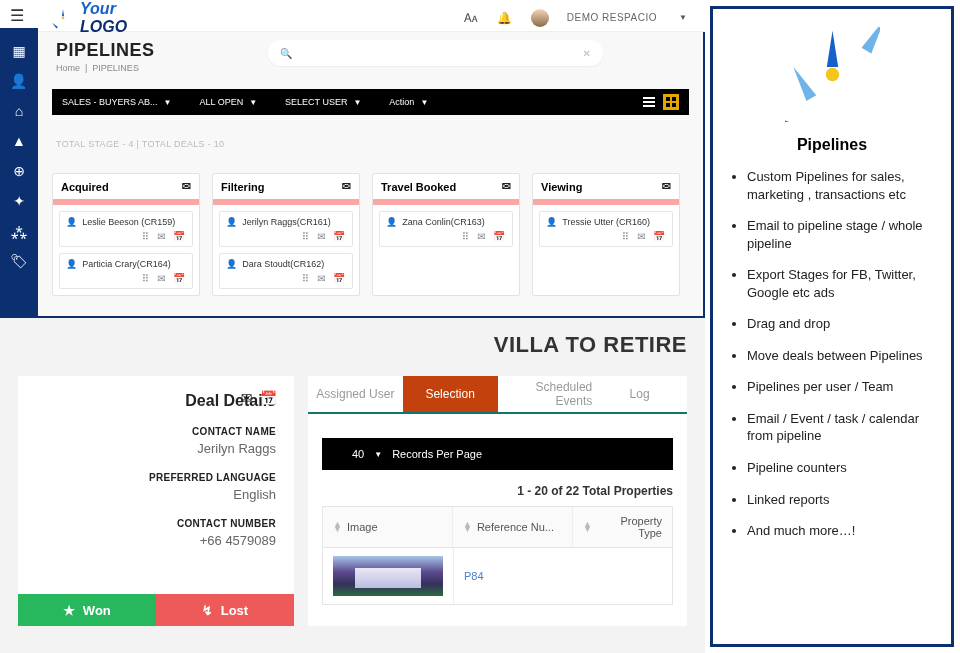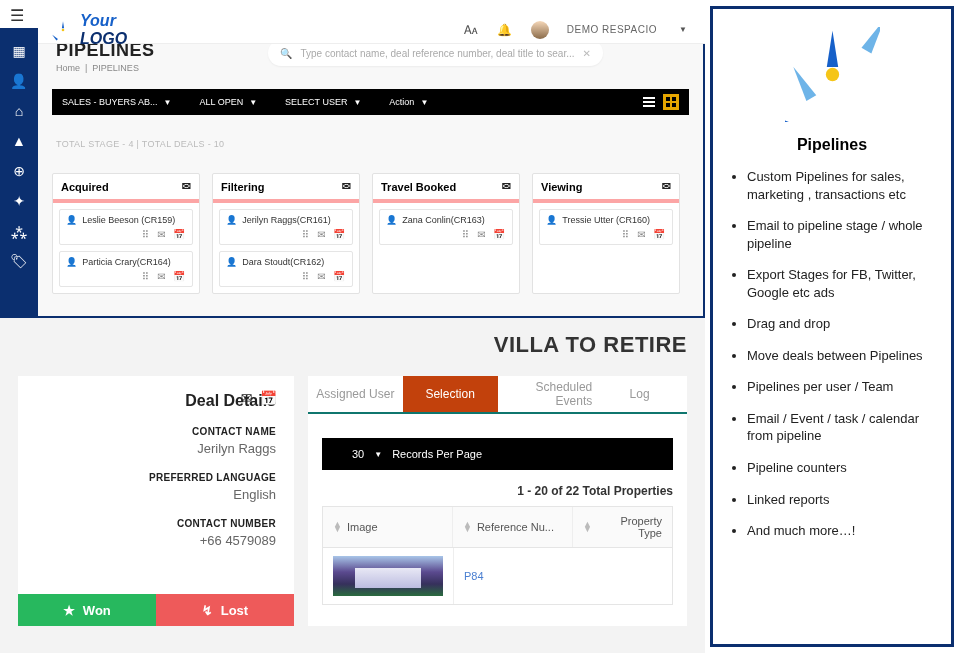--- a/index.html
+++ b/index.html
@@ -3,21 +3,21 @@
 <meta charset="utf-8">
 <style>
 * { box-sizing: border-box; margin: 0; padding: 0; }
 body { font-family: Arial, Helvetica, sans-serif; width: 960px; height: 653px; overflow: hidden; background: #fff; position: relative; }
 
 
 .left-rail { position: absolute; left: 0; top: 28px; width: 38px; height: 290px; background: #0b2f6f; display: flex; flex-direction: column; align-items: center; padding-top: 8px; z-index: 5; }
 .left-rail .ritem { width: 38px; height: 30px; display: flex; align-items: center; justify-content: center; color: #fff; font-size: 14px; cursor: pointer; }
 
 
-.topbar { position: absolute; left: 38px; top: 16px; right: 255px; height: 28px; background: #fff; display: flex; align-items: center; padding: 0 14px; border-bottom: 1px solid #eee; z-index: 5; }
+.topbar { position: absolute; left: 38px; top: 4px; right: 255px; height: 28px; background: #fff; display: flex; align-items: center; padding: 0 14px; border-bottom: 1px solid #eee; z-index: 5; }
 .hamburger { position: absolute; left: 10px; top: 6px; font-size: 16px; color: #333; cursor: pointer; z-index: 6; }
 .logo { display: flex; align-items: center; gap: 6px; font-weight: bold; font-style: italic; font-size: 16px; }
 .logo svg { width: 22px; height: 22px; }
 .logo-your { color: #1660c9; }
 .logo-logo { color: #0b2f6f; }
 .topbar-right { margin-left: auto; display: flex; align-items: center; gap: 18px; color: #555; font-size: 12px; }
 .topbar-right .icn { width: 16px; height: 16px; display: flex; align-items: center; justify-content: center; }
 .avatar { width: 18px; height: 18px; border-radius: 50%; background: linear-gradient(#f5d7b8, #8a6b4a); }
 .username { font-size: 10px; color: #666; letter-spacing: .5px; }
 
@@ -37,21 +37,21 @@
 .filterbar .viewbtn { width: 16px; height: 16px; display: flex; align-items: center; justify-content: center; margin-left: 6px; }
 .viewbtn.list svg { fill: #fff; }
 .viewbtn.grid { background: #e6a600; }
 .viewbtn.grid div { width: 4px; height: 4px; background: #000; }
 .viewbtn.grid { display: grid; grid-template-columns: 4px 4px; grid-template-rows: 4px 4px; gap: 2px; padding: 3px; }
 
 .totals { padding: 24px 18px; font-size: 9px; color: #bbb; letter-spacing: .3px; }
 
 .stages { display: flex; gap: 12px; padding: 0 14px; }
 .stage { flex: 0 0 148px; background: #fff; border: 1px solid #e2e2e2; border-radius: 2px; }
-.stage-head { display: flex; align-items: flex-end; justify-content: space-between; padding: 6px 8px; font-size: 11px; font-weight: 600; border-bottom: 4px solid #fca5a5; }
+.stage-head { display: flex; align-items: flex-end; justify-content: space-between; padding: 6px 8px; font-size: 11px; font-weight: 600; border-bottom: 6px solid #fca5a5; }
 .stage-head .env { font-size: 11px; color: #222; }
 .deal { margin: 6px; border: 1px solid #e5e5e5; border-radius: 2px; padding: 5px 6px 4px; }
 .deal-top { display: flex; align-items: center; gap: 5px; font-size: 9px; color: #333; }
 .deal-top .picn { color: #888; font-size: 9px; }
 .deal-icons { display: flex; justify-content: flex-end; gap: 8px; margin-top: 4px; color: #888; font-size: 10px; }
 
 
 .villa-wrap { position: absolute; left: 0; top: 318px; right: 255px; bottom: 0; background: #f3f3f3; padding: 14px 18px 0; overflow: hidden; text-align: right; }
 .villa-title { font-size: 22px; font-weight: 800; color: #333; letter-spacing: .5px; }
 .breadcrumb2 { font-size: 12px; color: #888; margin-top: 6px; }
@@ -154,21 +154,20 @@
   <div class="pipelines-head">
     <div class="pipelines-title">PIPELINES</div>
     <div class="breadcrumb1">
       <span>Home</span>
       &nbsp;|&nbsp;
       <span>PIPELINES</span>
     </div>
   </div>
   <div class="search-pill">
     <span class="mag">🔍</span>
-    <span>Type contact name, deal reference number, deal title to sear...</span>
     <span class="clr">✕</span>
   </div>
 
   <div class="filterbar">
     <div class="fitem">
         <span>SALES - BUYERS AB...</span>
         <span class="dd">▼</span>
       </div>
     <div class="fitem">
         <span>ALL OPEN</span>
@@ -324,21 +323,21 @@
     </div>
 
     <div class="right-pane">
       <div class="tabs">
         <div class="tab">Assigned User</div>
         <div class="tab active">Selection</div>
         <div class="tab">Scheduled Events</div>
         <div class="tab">Log</div>
       </div>
       <div class="rpp-bar">
-        <span>30</span>
+        <span>40</span>
         <span class="dd">▼</span>
         <span>Records Per Page</span>
       </div>
       <div class="results-count">1 - 20 of 22 Total Properties</div>
       <div class="prop-table">
         <div class="pt-head">
           <div class="col img">
               <span class="sort">
                 <span>▲</span>
                 <span>▼</span>

